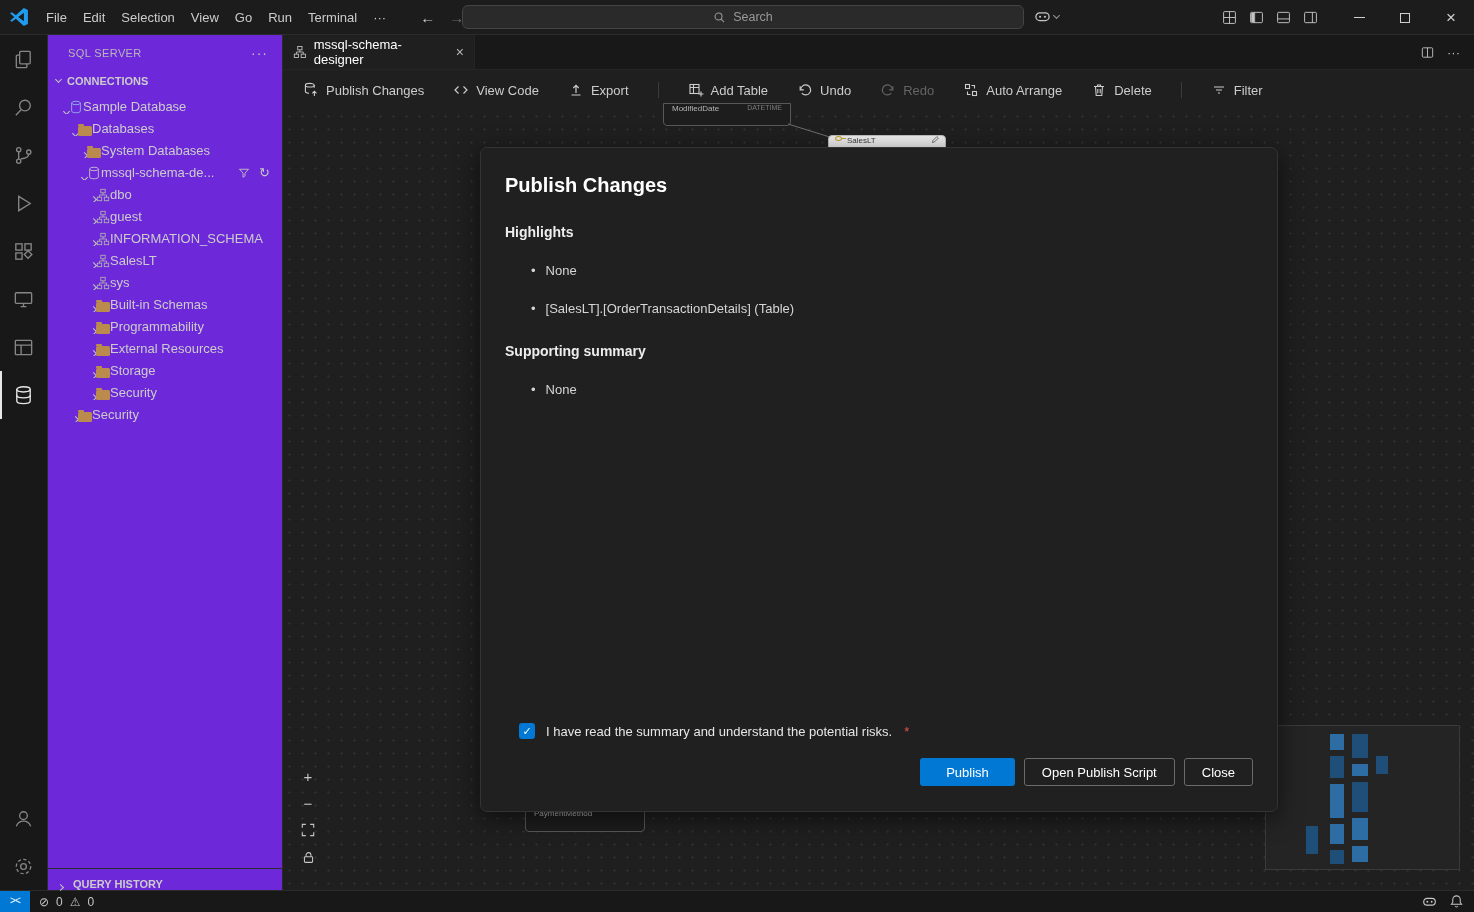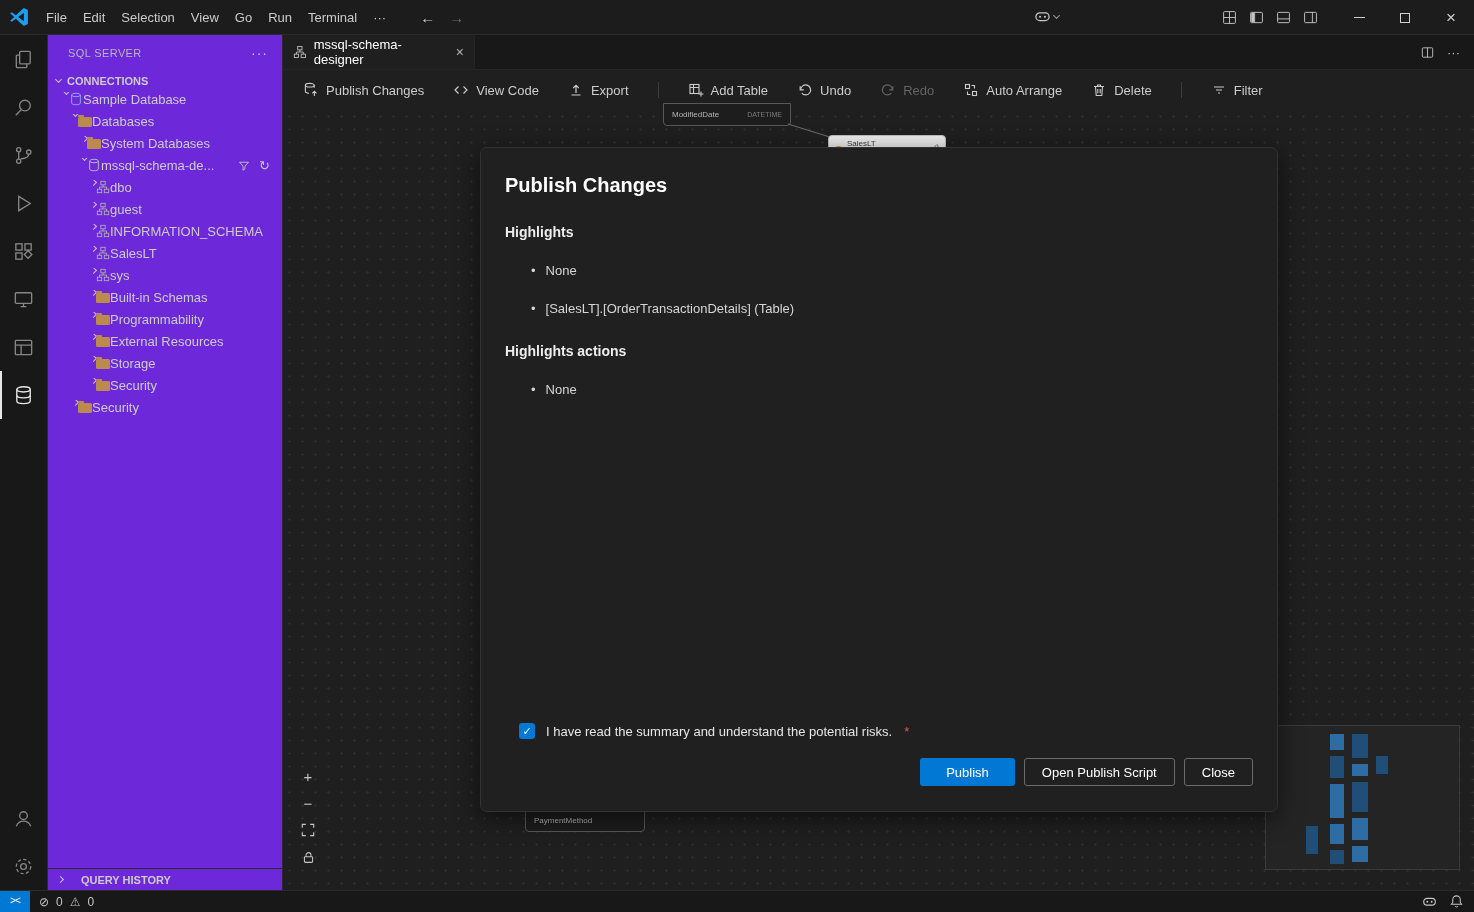--- a/index.html
+++ b/index.html
@@ -32,45 +32,45 @@
   .ab-item{height:48px;display:flex;align-items:center;justify-content:center;color:#868686;border-left:2px solid transparent;border-right:2px solid transparent}
   .ab-item.active{color:#e7e7e7;border-left-color:#e7e7e7}
   .ab-bottom{margin-top:auto}
 
   
   .sidebar{width:235px;flex:none;background:#6d28d9;border-right:1px solid #2b2b2b;display:flex;flex-direction:column}
   .sb-title{height:35px;flex:none;display:flex;align-items:center;padding:0 14px 0 20px;font-size:11px;color:#b8b8b8;letter-spacing:.4px}
   .sb-title .more{margin-left:auto;color:#c5c5c5;font-size:14px;letter-spacing:1px}
   .sb-section{height:22px;display:flex;align-items:center;gap:6px;font-weight:700;font-size:11px;color:#cccccc;padding-left:8px}
   .tree{flex:1;overflow:hidden}
-  .row{height:22px;display:flex;align-items:flex-start;white-space:nowrap;color:#cccccc;overflow:hidden}
+  .row{height:22px;display:flex;align-items:flex-end;white-space:nowrap;color:#cccccc;overflow:hidden}
   .l1{padding-left:16px}.l2{padding-left:25px}.l3{padding-left:34px}.l4{padding-left:43px}
   .chev{width:5px;height:5px;border-right:1.3px solid #c5c5c5;border-bottom:1.3px solid #c5c5c5;flex:none}
   .chev.r{transform:rotate(-45deg)}
   .chev.d{transform:rotate(45deg);margin-top:-3px}
   .ticon{flex:none}
   .folder{width:14px;height:10px;background:#bb8b4e;border-radius:1.5px;position:relative;margin-top:3px}
   .folder::before{content:"";position:absolute;top:-2.5px;left:0;width:6px;height:2.5px;background:#bb8b4e;border-radius:1px 1px 0 0}
   .row .acts{margin-left:auto;display:flex;align-items:center;gap:9px;padding-right:12px;color:#c5c5c5}
-  .qh{margin-top:auto;height:22px;flex:none;border-top:1px solid #2b2b2b;display:flex;align-items:center;gap:18px;padding-left:10px;font-weight:700;font-size:11px;color:#cccccc}
+  .qh{margin-top:auto;height:22px;flex:none;border-top:1px solid #2b2b2b;display:flex;align-items:flex-end;gap:10px;padding-left:10px;font-weight:700;font-size:11px;color:#cccccc}
 
   
   .editor{flex:1;position:relative;background:#1f1f1f;overflow:hidden}
   .tabstrip{height:35px;background:#181818;border-bottom:1px solid #252525;display:flex;align-items:stretch}
   .tab{width:192px;display:flex;align-items:center;gap:7px;padding:0 10px;background:#1f1f1f;color:#ffffff;border-right:1px solid #252525;font-size:13px}
   .tab .close{margin-left:auto;color:#b5b5b5;font-size:14px}
   .ts-actions{margin-left:auto;display:flex;align-items:center;gap:12px;padding-right:14px;color:#bdbdbd}
   .toolbar{height:40px;display:flex;align-items:center;gap:29px;padding-left:20px;font-size:13px;color:#cccccc;background:#1f1f1f}
   .tbtn{display:flex;align-items:center;gap:7px;white-space:nowrap}
   .tbtn.disabled{color:#646464}
   .tsep{width:1px;height:16px;background:#3c3c3c}
   .canvas{position:absolute;left:0;top:75px;right:0;bottom:0;background-image:radial-gradient(#2d2d2d 1px,transparent 1.2px);background-size:13px 13px}
 
   
-  .frag{position:absolute;background:#1d1d1d;border:1px solid #585858;font-size:8px;color:#b5b5b5;display:flex;align-items:center;z-index:1}
+  .frag{position:absolute;background:#1d1d1d;border:1px solid #585858;font-size:8px;color:#b5b5b5;display:flex;align-items:flex-start;z-index:1}
   .frag1{left:380px;top:68px;width:128px;height:23px;border-radius:0 0 4px 4px;padding:0 8px;justify-content:space-between}
   .frag .typ{color:#7c7c7c;font-size:7px}
   .frag2{left:545px;top:100px;width:118px;height:26px;background:#ececec;border-color:#bdbdbd;color:#3a3a3a;border-radius:4px 4px 0 0;padding:0 6px;gap:5px;justify-content:flex-start}
   .keyic{width:7px;height:5px;border:1.4px solid #c7a22d;border-radius:50%;position:relative;flex:none}
   .keyic::after{content:"";position:absolute;right:-5px;top:1px;width:5px;height:1.4px;background:#c7a22d}
   .frag2 .pencil{margin-left:auto;color:#555}
   .frag3{left:242px;top:773px;width:120px;height:24px;border-radius:0 0 4px 4px;padding:0 8px;justify-content:space-between}
   .connector{position:absolute;left:505px;top:88px;z-index:1}
 
   
@@ -119,20 +119,27 @@
     <span class="menu">Selection</span>
     <span class="menu">View</span>
     <span class="menu">Go</span>
     <span class="menu">Run</span>
     <span class="menu">Terminal</span>
     <span class="menu">···</span>
     <div class="nav-arrows">
       <span>←</span>
       <span class="dim">→</span>
     </div>
+    <div class="searchbox">
+      <svg width="13" height="13" viewBox="0 0 16 16" fill="none" stroke="#989898" stroke-width="1.3">
+          <circle cx="6.8" cy="6.8" r="4.3"></circle>
+          <path d="M10 10l3.6 3.6"></path>
+        </svg>
+      <span>Search</span>
+    </div>
     <div class="copilot">
       <svg width="17" height="17" viewBox="0 0 16 16" fill="none" stroke="#c5c5c5" stroke-width="1.2">
           <rect x="1.8" y="4.6" width="12.4" height="7.2" rx="3.6"></rect>
           <circle cx="5.7" cy="8.2" r="1" fill="#c5c5c5" stroke="none"></circle>
           <circle cx="10.3" cy="8.2" r="1" fill="#c5c5c5" stroke="none"></circle>
         </svg>
       <span class="chev d" style="border-color:#9a9a9a"></span>
     </div>
     <div class="tb-right">
       <div class="lay-icons">
@@ -512,21 +519,21 @@
 
       <div class="dialog">
         <div class="dlg-title">Publish Changes</div>
         <div class="dlg-h">Highlights</div>
         <ul class="dlg-ul">
             <li>None</li>
           </ul>
         <ul class="dlg-ul">
             <li>[SalesLT].[OrderTransactionDetails] (Table)</li>
           </ul>
-        <div class="dlg-h">Highlights actions</div>
+        <div class="dlg-h">Supporting summary</div>
         <ul class="dlg-ul">
             <li>None</li>
           </ul>
         <div class="spacer"></div>
         <div class="chkrow">
           <span class="chk">✓</span>
           <span>I have read the summary and understand the potential risks.</span>
           <span class="req">*</span>
         </div>
         <div class="btnrow">

